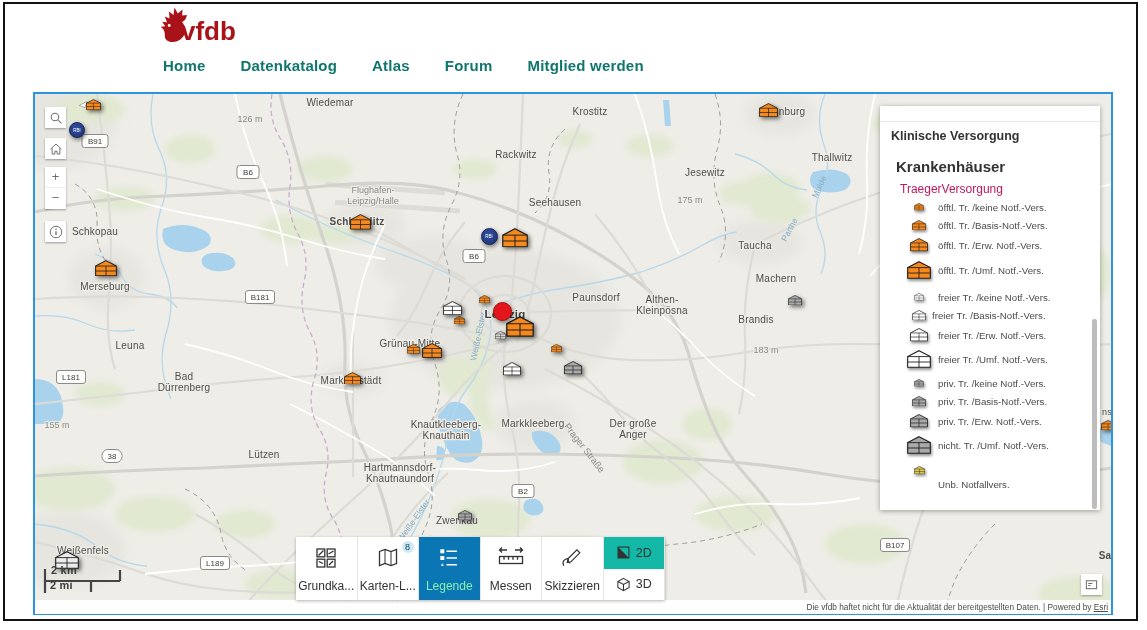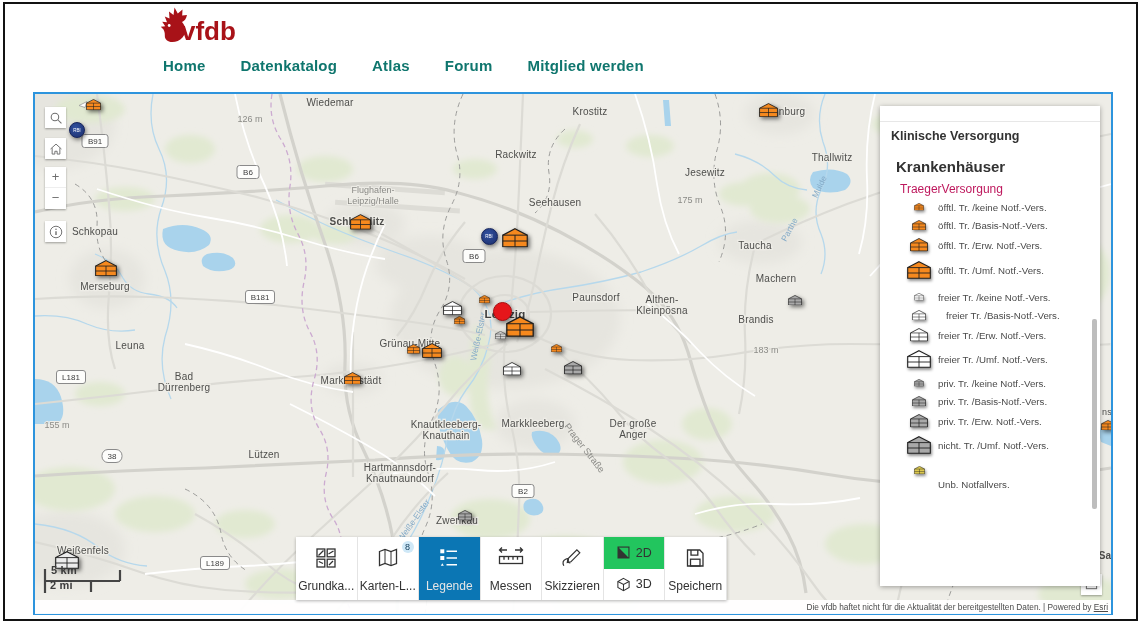--- a/index.html
+++ b/index.html
@@ -22,25 +22,25 @@
 .circ{border-radius:50%;filter:drop-shadow(1.5px 2px 2px rgba(0,0,0,.5));display:flex;align-items:center;justify-content:center}
 .rbl{background:radial-gradient(circle at 40% 35%,#31509f,#1c2f6d);border:1px solid #16245c;color:#fff;font-size:4.5px}
 .redc{background:#e5161b;border:1.5px solid #a80d10}
 
 .sk{font-size:11px;font-weight:bold;color:#3c3c3c;letter-spacing:.2px}
 
 .tbar{left:296px;top:537px;height:63px;display:flex;box-shadow:0 1px 3px rgba(0,0,0,.3);z-index:10}
 .tc{width:61.5px;height:63px;background:#fff;border-right:1px solid #e4e4e4;position:relative;color:#323232}
 .tc .ic{position:absolute;left:0;right:0;top:9px;display:flex;justify-content:center}
 .tc .lb{position:absolute;left:0;right:0;bottom:7px;text-align:center;font-size:12px;white-space:nowrap}
-.tc.sel{background:#0b76b4;color:#e5e5e5}
+.tc.sel{background:#0b76b4;color:#86efac}
 
 .attr{left:35px;top:600px;width:1076px;height:14px;background:rgba(255,255,255,.95);font-size:8.3px;color:#4a4a4a;line-height:14px;z-index:5;padding:0 3px}
 
-.panel{left:880px;top:106px;width:220px;height:480px;background:#fff;box-shadow:0 1px 5px rgba(0,0,0,.35);z-index:20;font-size:9.7px;color:#4a4a4a}
+.panel{left:880px;top:106px;width:220px;height:404px;background:#fff;box-shadow:0 1px 5px rgba(0,0,0,.35);z-index:20;font-size:9.7px;color:#4a4a4a}
 .panel .hd{height:16px;border-bottom:1px solid #e7e7e7}
 .pit{position:absolute;white-space:nowrap}
 .pico{position:absolute;filter:drop-shadow(1.5px 2px 1.5px rgba(0,0,0,.45))}
 </style>
 </head>
 <body>
 <svg width="0" height="0" style="position:absolute">
 <defs>
 <symbol id="hsym" viewBox="0 0 24 18">
  <path d="M12 .7 L23.3 6.6 V17.3 H.7 V6.6 Z" fill="currentColor" stroke="#1f1f1f" stroke-width="1.1"></path>
@@ -386,21 +386,21 @@
     <svg width="14" height="14" viewBox="0 0 16 16" fill="none" stroke="#6e6e6e" stroke-width="1.1">
       <circle cx="8" cy="8" r="6.6"></circle>
       <path d="M8 7 V11.4" stroke-width="1.6"></path>
       <circle cx="8" cy="4.8" r="0.9" fill="#6e6e6e" stroke="none"></circle>
     </svg>
   </div>
 
 <svg class="abs" style="left:43px;top:564px;z-index:6" width="84" height="32" viewBox="0 0 84 32">
     <path d="M2 5 V29 M2 17 H77 M77 6 V17 M48 17 V28" fill="none" stroke="#454545" stroke-width="2.2"></path>
   </svg>
-<div class="abs sk" style="left:51px;top:564px;z-index:6">5 km</div>
+<div class="abs sk" style="left:51px;top:564px;z-index:6">2 km</div>
 <div class="abs sk" style="left:50px;top:579px;z-index:6">2 mi</div>
 
 <div class="abs wbtn" style="left:1081px;top:574px;z-index:6">
     <svg width="13" height="13" viewBox="0 0 14 14" fill="none" stroke="#6e6e6e" stroke-width="1.1">
       <rect x="1.5" y="3" width="11" height="8.5"></rect>
       <path d="M3.5 6 H8 M3.5 8 H6"></path>
     </svg>
   </div>
 
 <div class="abs attr"><span style="float:right">Die vfdb haftet nicht für die Aktualität der bereitgestellten Daten. | Powered by <span style="text-decoration:underline">Esri</span></span></div>
@@ -451,45 +451,35 @@
     </div>
 <div class="tc">
       <div class="ic">
         <svg width="24" height="24" viewBox="0 0 24 24" fill="none" stroke="#323232" stroke-width="1.2">
           <path d="M10.8 15.8 L19.8 6.8 l-2.9 -2.9 L7.9 12.9 l-0.6 3.5 z"></path>
           <path d="M3.8 19.8 q-2.2 -4.8 1.8 -6.6 q3.4 -1.5 2.7 1.3 q-0.6 2.4 2 2.3"></path>
         </svg>
       </div>
       <div class="lb">Skizzieren</div>
     </div>
-<div class="tc" style="background:#22c55e">
+<div class="tc" style="background:#14b8a6">
       <div style="position:absolute;left:0;right:0;top:0;height:31.5px;display:flex;align-items:center;justify-content:center;gap:5px;font-size:12.5px">
         <svg width="15" height="15" viewBox="0 0 16 16" fill="none" stroke="#323232" stroke-width="1.2">
           <rect x="2.2" y="2.2" width="11.6" height="11.6"></rect>
           <path d="M2.2 2.2 V13.8 H13.8 Z" fill="#323232" stroke="none"></path>
         </svg>
         <span>2D</span>
       </div>
       <div style="position:absolute;left:0;right:0;bottom:0;height:31.5px;background:#fff;display:flex;align-items:center;justify-content:center;gap:5px;font-size:12.5px">
         <svg width="15" height="15" viewBox="0 0 16 16" fill="none" stroke="#323232" stroke-width="1.1">
           <path d="M8 1.5 L14 4.8 V11.2 L8 14.5 L2 11.2 V4.8 Z"></path>
           <path d="M2 4.8 L8 8 L14 4.8 M8 8 V14.5"></path>
         </svg>
         <span>3D</span>
       </div>
-    </div>
-<div class="tc">
-      <div class="ic">
-        <svg width="24" height="24" viewBox="0 0 24 24" fill="none" stroke="#323232" stroke-width="1.3">
-          <path d="M4.5 4 H16.8 L20 7.2 V20 H4.5 Z"></path>
-          <path d="M8 4 V9.2 H14.8 V4"></path>
-          <rect x="7.5" y="13.2" width="9.5" height="6.8"></rect>
-        </svg>
-      </div>
-      <div class="lb">Speichern</div>
     </div>
 </div>
 
 <div class="abs panel">
 <div class="hd"></div>
 <div class="abs" style="left:11px;top:23px;font-size:12.5px;font-weight:bold;color:#323232">Klinische Versorgung</div>
 <div class="abs" style="left:16px;top:52px;font-size:15px;font-weight:bold;color:#323232">Krankenhäuser</div>
 <div class="abs" style="left:20px;top:76px;font-size:12px;color:#be185d">TraegerVersorgung</div>
 <svg class="pico" style="left:34px;top:97.3px;color:#f6891e" width="10" height="7.5">
       <use href="#hsym"></use>
@@ -507,21 +497,21 @@
       <use href="#hsym"></use>
     </svg>
     <div class="pit" style="left:58px;top:159px">öfftl. Tr. /Umf. Notf.-Vers.</div>
 <svg class="pico" style="left:34px;top:187.3px;color:#fff" width="10" height="7.5">
       <use href="#hsym"></use>
     </svg>
     <div class="pit" style="left:58px;top:186px">freier Tr. /keine Notf.-Vers.</div>
 <svg class="pico" style="left:32px;top:203.8px;color:#fff" width="14" height="10.5">
       <use href="#hsym"></use>
     </svg>
-    <div class="pit" style="left:66px;top:204px">freier Tr. /Basis-Notf.-Vers.</div>
+    <div class="pit" style="left:52px;top:204px">freier Tr. /Basis-Notf.-Vers.</div>
 <svg class="pico" style="left:30px;top:222.3px;color:#fff" width="18" height="13.5">
       <use href="#hsym"></use>
     </svg>
     <div class="pit" style="left:58px;top:224px">freier Tr. /Erw. Notf.-Vers.</div>
 <svg class="pico" style="left:27px;top:244px;color:#fff" width="24" height="18">
       <use href="#hsym"></use>
     </svg>
     <div class="pit" style="left:58px;top:248px">freier Tr. /Umf. Notf.-Vers.</div>
 <svg class="pico" style="left:34px;top:273.3px;color:#a9a9a9" width="10" height="7.5">
       <use href="#hsym"></use>

